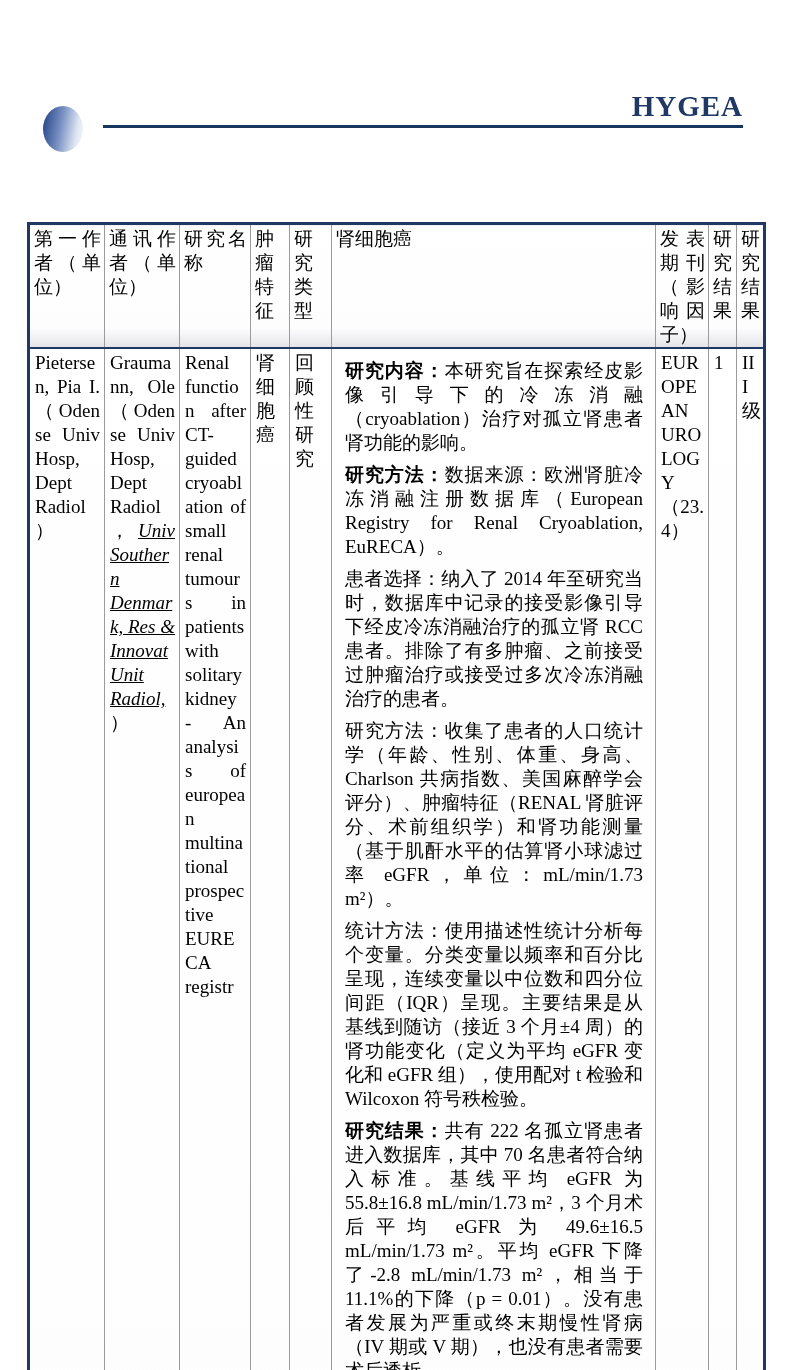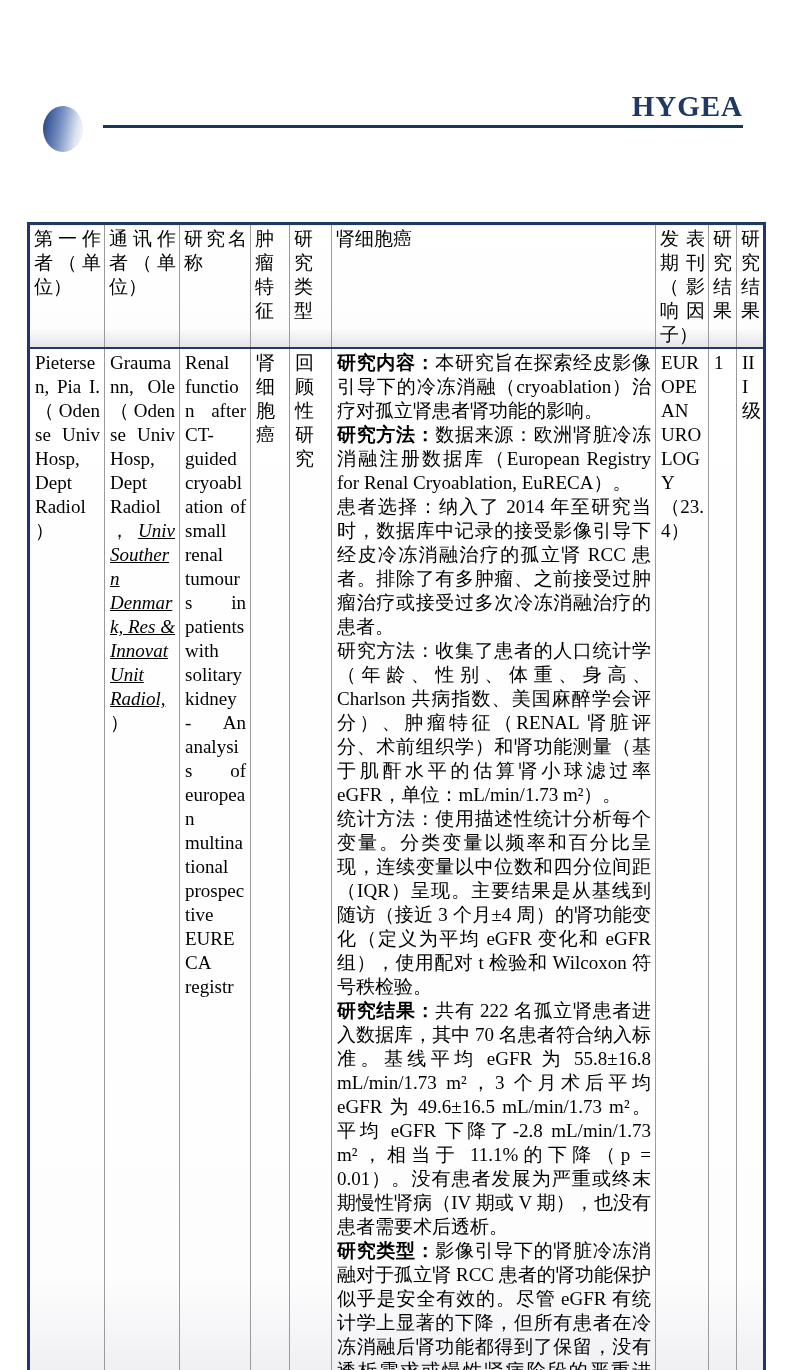--- a/index.html
+++ b/index.html
@@ -71,21 +71,21 @@
     text-justify: inter-ideograph;
     overflow: hidden;
     overflow-wrap: break-word;
     word-break: break-word;
   }
   .evtable th { padding: 2px 3px 0 4px; }
   .evtable thead tr { height: 121px; }
   .evtable tr.data-row { height: 1015px; }
 
   .u { text-decoration: underline; font-style: italic; }
-  .para { margin: 0; text-align: justify; }
+  .para { margin: 8px; text-align: justify; }
   .plabel-bold { font-weight: bold; }
 </style>
 </head>
 <body>
 
 <div class="logo-sphere"></div>
 <div class="brand">HYGEA</div>
 <div class="header-rule"></div>
 
 <table class="evtable">

